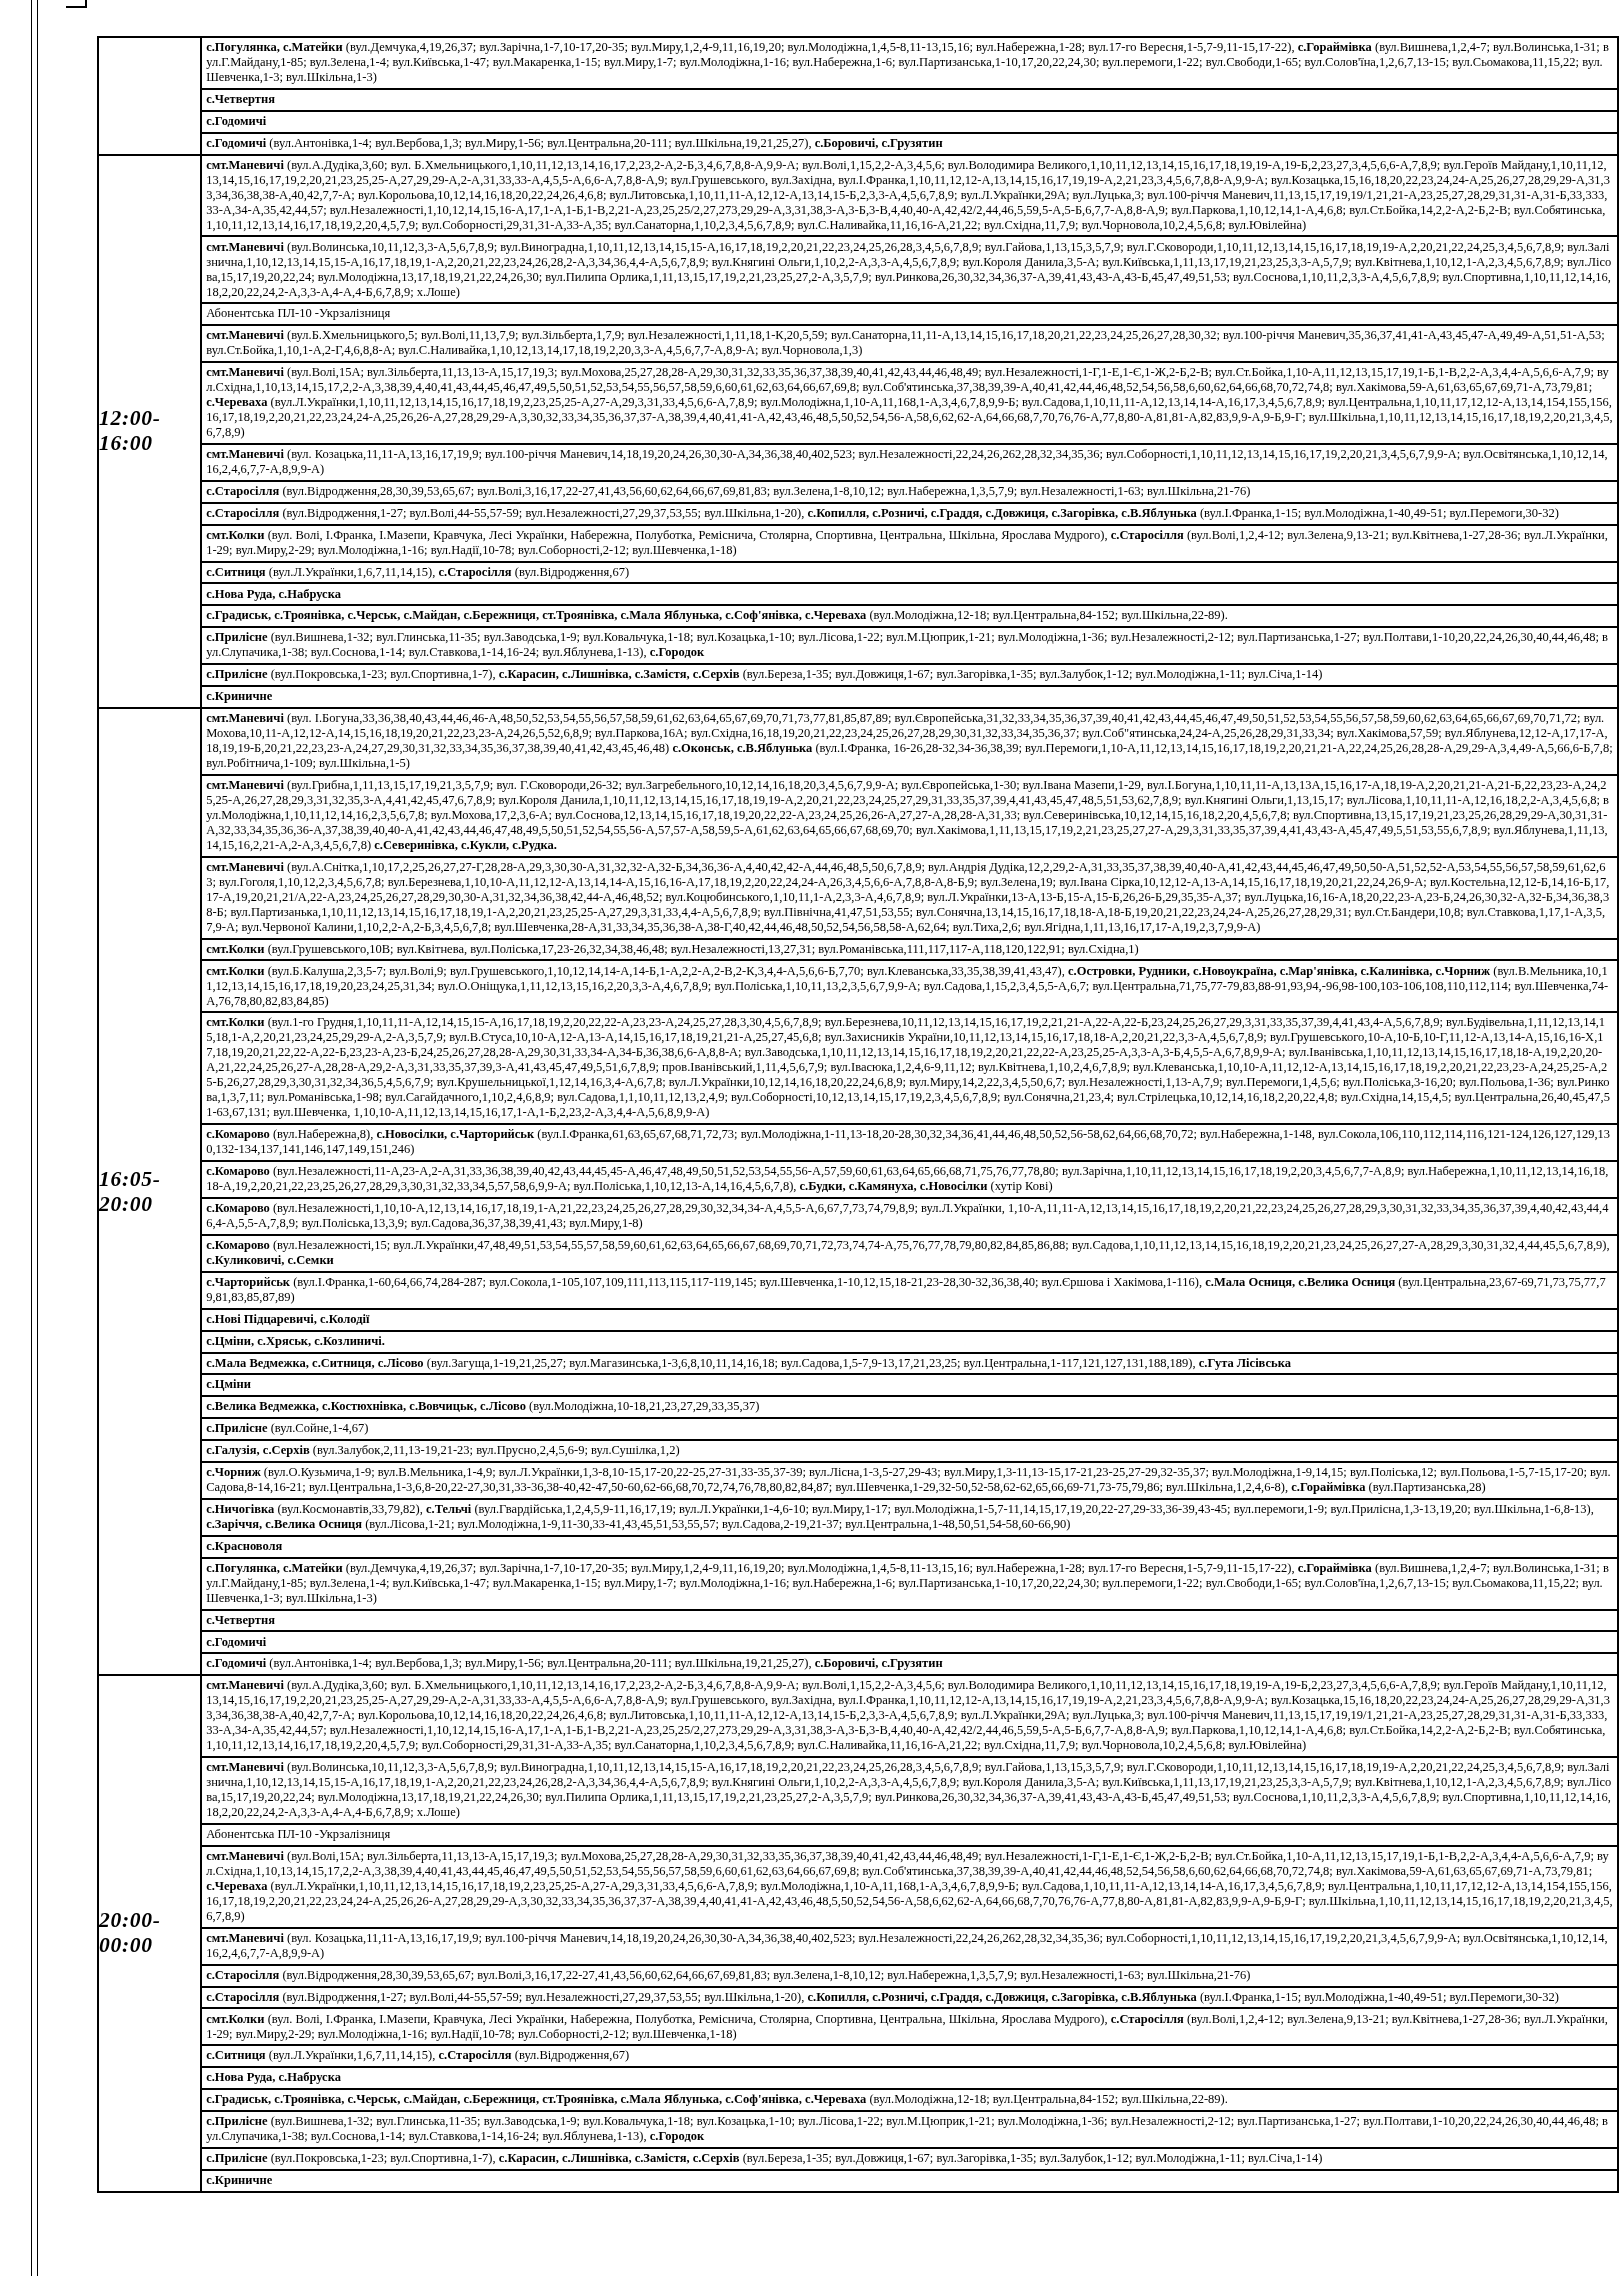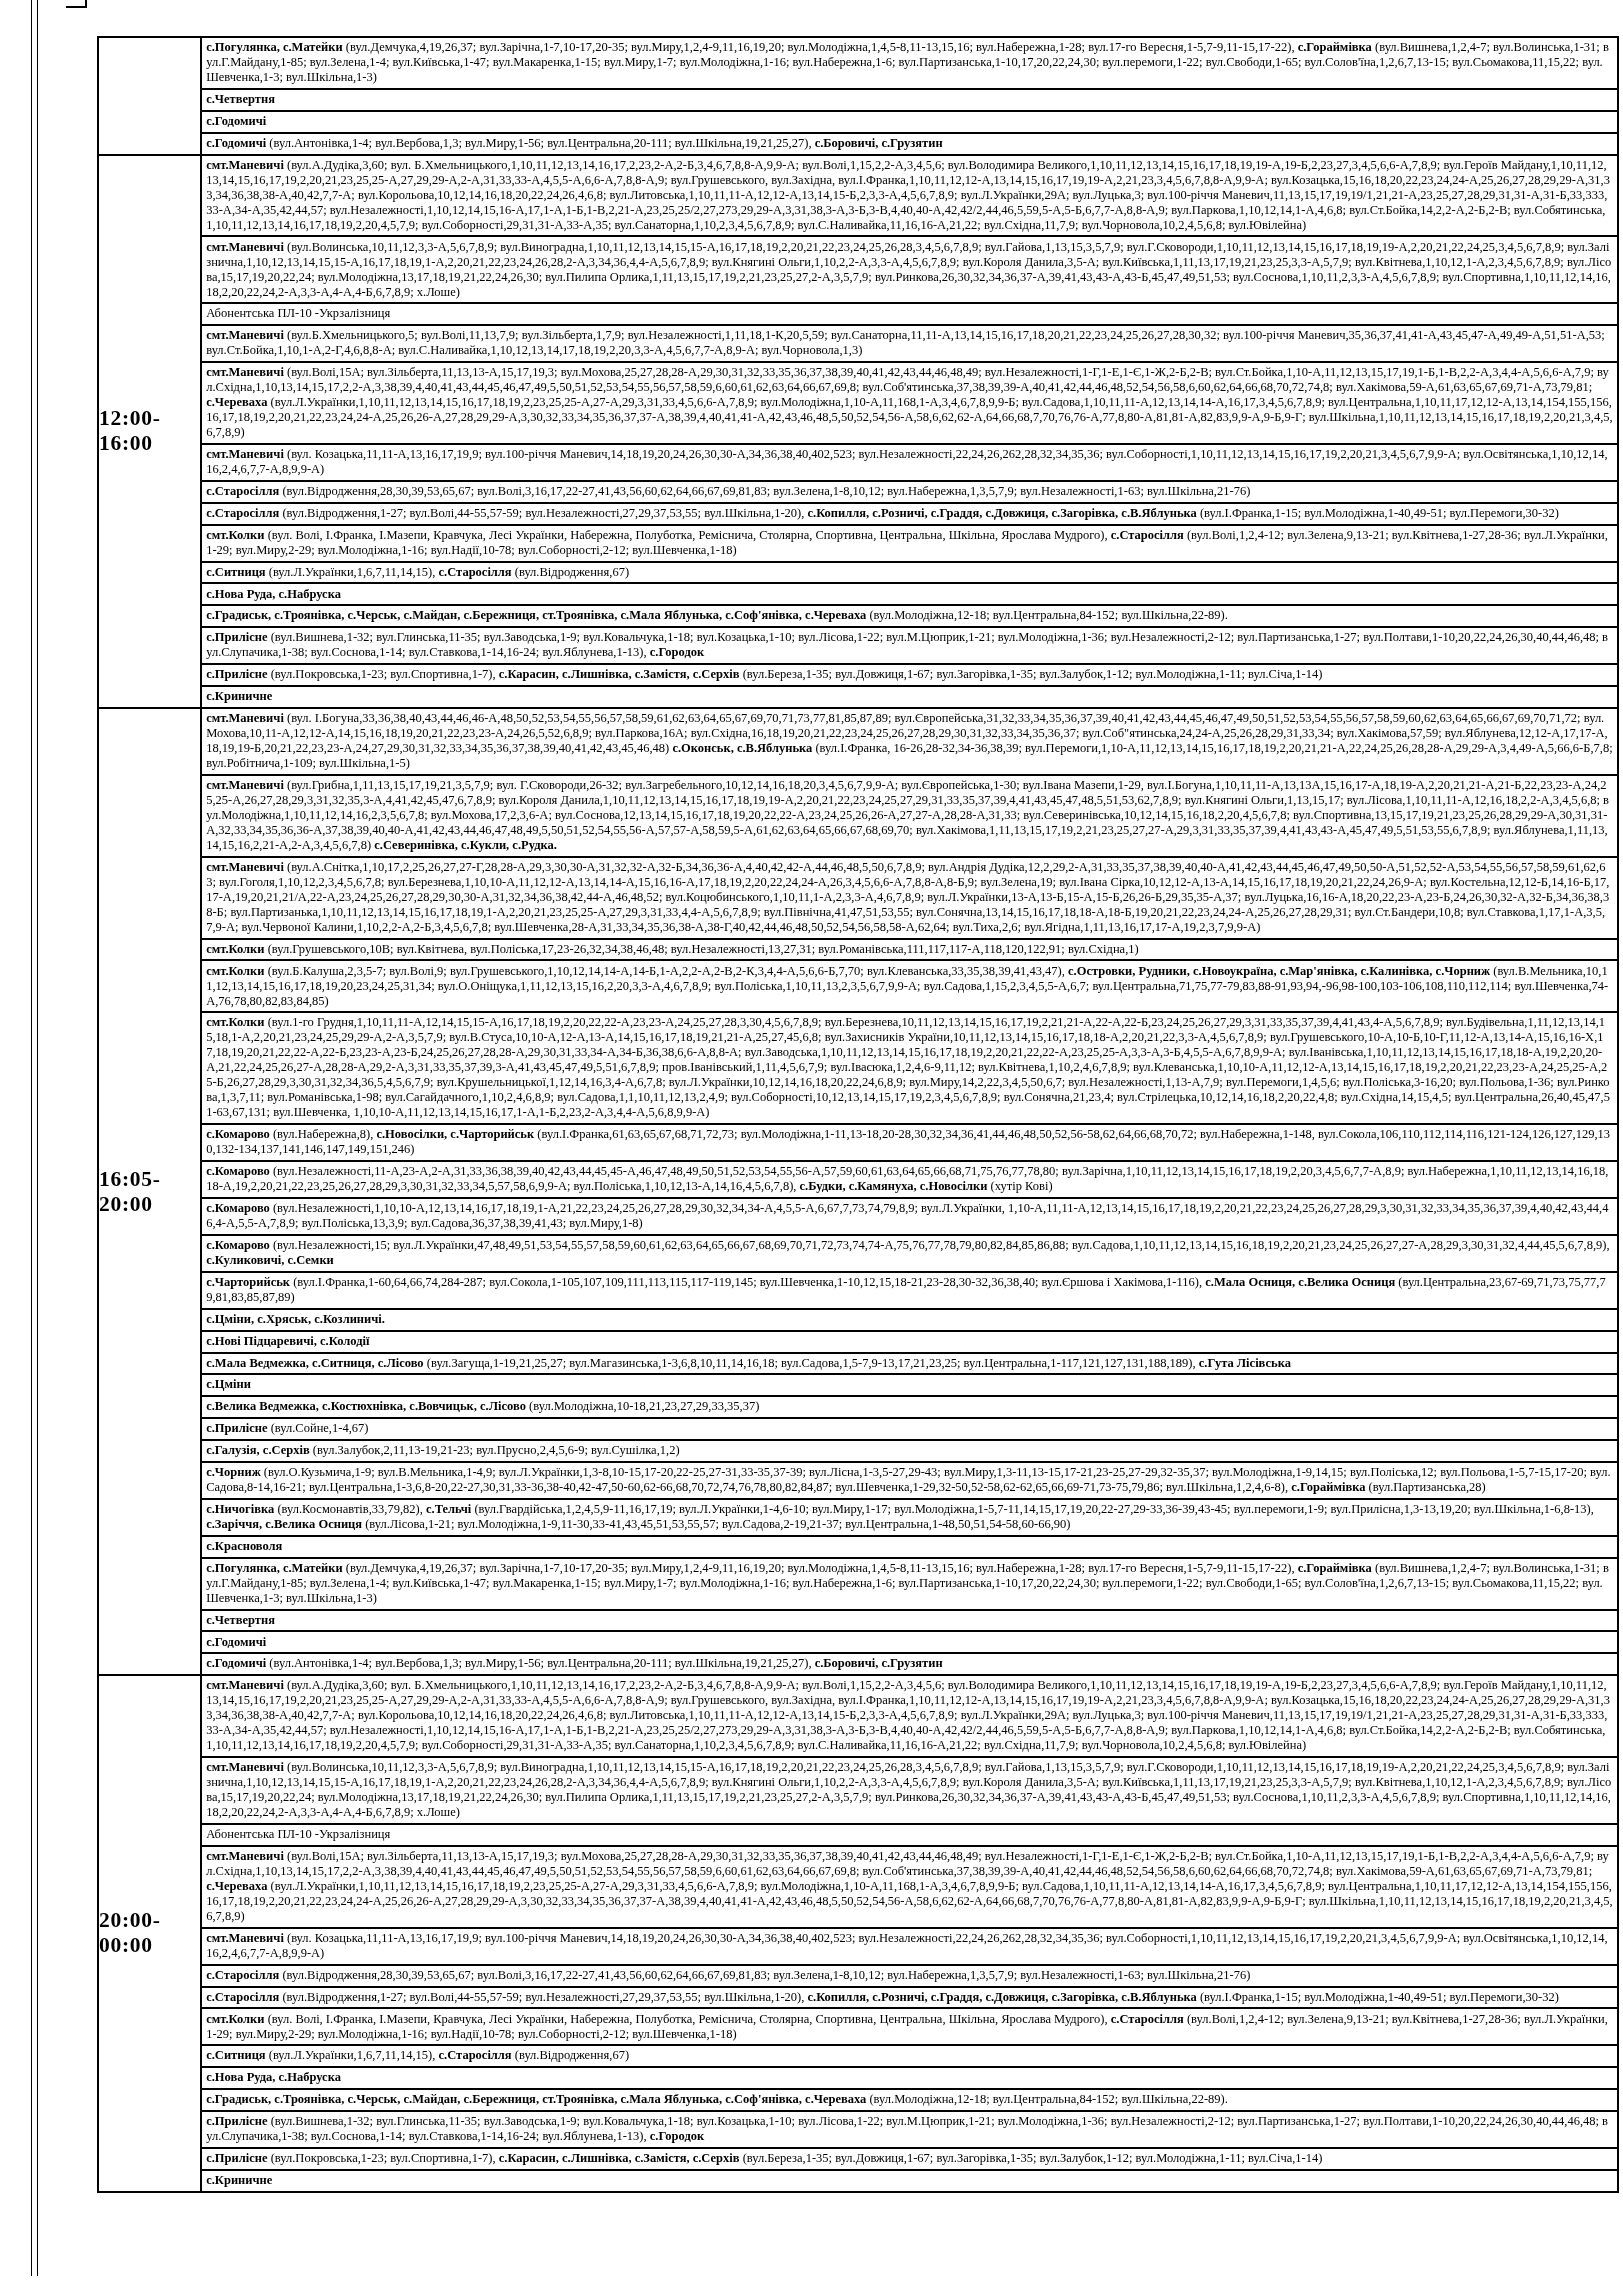--- a/index.html
+++ b/index.html
@@ -6,21 +6,21 @@
   body{width:1623px;height:2295px;background:#ffffff;position:relative;
        font-family:"Liberation Serif","DejaVu Serif",serif;color:#000;}
   .edge-line{position:absolute;top:0;width:1.4px;height:2276px;background:#000;}
   #edge1{left:31px;} #edge2{left:37px;}
   .cut-mark-h{position:absolute;left:66px;top:5.6px;width:21px;height:2.1px;background:#000;}
   .cut-mark-v{position:absolute;left:85px;top:0;width:2.1px;height:7.6px;background:#000;}
   #schedule{position:absolute;left:31px;top:36px;width:1588px;}
   .section{display:flex;margin-left:66px;border-top:2.1px solid #000;border-left:2.1px solid #000;border-right:2.1px solid #000;}
   .section:last-child{border-bottom:2.1px solid #000;}
   .cell-time{width:101px;flex:0 0 101px;border-right:2.1px solid #000;display:flex;
-             align-items:center;justify-content:flex-end;}
+             align-items:center;justify-content:flex-end;font-style:italic;}
   .time-label{font-weight:bold;font-size:21.5px;letter-spacing:0.7px;}
   .cell-rows{flex:1;min-width:0;}
   .row{padding:2.1px 4.2px 2.8px 4.2px;font-size:12.5px;line-height:15px;word-break:break-all;}
   .row + .row{border-top:2.1px solid #000;}
   .seg-b{font-weight:bold;word-break:normal;}
   .seg-n{font-weight:normal;}
 </style>
 </head>
 <body>
 
@@ -72,22 +72,22 @@
         <div class="row"><span class="seg-b">смт.Маневичі </span><span class="seg-n">(вул.Грибна,1,11,13,15,17,19,21,3,5,7,9; вул. Г.Сковороди,26-32; вул.Загребельного,10,12,14,16,18,20,3,4,5,6,7,9,9-А; вул.Європейська,1-30; вул.Івана Мазепи,1-29, вул.І.Богуна,1,10,11,11-А,13,13А,15,16,17-А,18,19-А,2,20,21,21-А,21-Б,22,23,23-А,24,25,25-А,26,27,28,29,3,31,32,35,3-А,4,41,42,45,47,6,7,8,9; вул.Короля Данила,1,10,11,12,13,14,15,16,17,18,19,19-А,2,20,21,22,23,24,25,27,29,31,33,35,37,39,4,41,43,45,47,48,5,51,53,62,7,8,9; вул.Княгині Ольги,1,13,15,17; вул.Лісова,1,10,11,11-А,12,16,18,2,2-А,3,4,5,6,8; вул.Молодіжна,1,10,11,12,14,16,2,3,5,6,7,8; вул.Мохова,17,2,3,6-А; вул.Соснова,12,13,14,15,16,17,18,19,20,22,22-А,23,24,25,26,26-А,27,27-А,28,28-А,31,33; вул.Северинівська,10,12,14,15,16,18,2,20,4,5,6,7,8; вул.Спортивна,13,15,17,19,21,23,25,26,28,29,29-А,30,31,31-А,32,33,34,35,36,36-А,37,38,39,40,40-А,41,42,43,44,46,47,48,49,5,50,51,52,54,55,56-А,57,57-А,58,59,5-А,61,62,63,64,65,66,67,68,69,70; вул.Хакімова,1,11,13,15,17,19,2,21,23,25,27,27-А,29,3,31,33,35,37,39,4,41,43,43-А,45,47,49,5,51,53,55,6,7,8,9; вул.Яблунева,1,11,13,14,15,16,2,21-А,2-А,3,4,5,6,7,8) </span><span class="seg-b">с.Северинівка, с.Кукли, с.Рудка.</span></div>
         <div class="row"><span class="seg-b">смт.Маневичі </span><span class="seg-n">(вул.А.Снітка,1,10,17,2,25,26,27,27-Г,28,28-А,29,3,30,30-А,31,32,32-А,32-Б,34,36,36-А,4,40,42,42-А,44,46,48,5,50,6,7,8,9; вул.Андрія Дудіка,12,2,29,2-А,31,33,35,37,38,39,40,40-А,41,42,43,44,45,46,47,49,50,50-А,51,52,52-А,53,54,55,56,57,58,59,61,62,63; вул.Гоголя,1,10,12,2,3,4,5,6,7,8; вул.Березнева,1,10,10-А,11,12,12-А,13,14,14-А,15,16,16-А,17,18,19,2,20,22,24,24-А,26,3,4,5,6,6-А,7,8,8-А,8-Б,9; вул.Зелена,19; вул.Івана Сірка,10,12,12-А,13-А,14,15,16,17,18,19,20,21,22,24,26,9-А; вул.Костельна,12,12-Б,14,16-Б,17,17-А,19,20,21,21/А,22-А,23,24,25,26,27,28,29,30,30-А,31,32,34,36,38,42,44-А,46,48,52; вул.Коцюбинського,1,10,11,1-А,2,3,3-А,4,6,7,8,9; вул.Л.Українки,13-А,13-Б,15-А,15-Б,26,26-Б,29,35,35-А,37; вул.Луцька,16,16-А,18,20,22,23-А,23-Б,24,26,30,32-А,32-Б,34,36,38,38-Б; вул.Партизанька,1,10,11,12,13,14,15,16,17,18,19,1-А,2,20,21,23,25,25-А,27,29,3,31,33,4,4-А,5,6,7,8,9; вул.Північна,41,47,51,53,55; вул.Сонячна,13,14,15,16,17,18,18-А,18-Б,19,20,21,22,23,24,24-А,25,26,27,28,29,31; вул.Ст.Бандери,10,8; вул.Ставкова,1,17,1-А,3,5,7,9-А; вул.Червоної Калини,1,10,2,2-А,2-Б,3,4,5,6,7,8; вул.Шевченка,28-А,31,33,34,35,36,38-А,38-Г,40,42,44,46,48,50,52,54,56,58,58-А,62,64; вул.Тиха,2,6; вул.Ягідна,1,11,13,16,17,17-А,19,2,3,7,9,9-А)</span></div>
         <div class="row"><span class="seg-b">смт.Колки </span><span class="seg-n">(вул.Грушевського,10В; вул.Квітнева, вул.Поліська,17,23-26,32,34,38,46,48; вул.Незалежності,13,27,31; вул.Романівська,111,117,117-А,118,120,122,91; вул.Східна,1)</span></div>
         <div class="row"><span class="seg-b">смт.Колки </span><span class="seg-n">(вул.Б.Калуша,2,3,5-7; вул.Волі,9; вул.Грушевського,1,10,12,14,14-А,14-Б,1-А,2,2-А,2-В,2-К,3,4,4-А,5,6,6-Б,7,70; вул.Клеванська,33,35,38,39,41,43,47), </span><span class="seg-b">с.Островки, Рудники, с.Новоукраїна, с.Мар'янівка, с.Калинівка, с.Чорниж </span><span class="seg-n">(вул.В.Мельника,10,11,12,13,14,15,16,17,18,19,20,23,24,25,31,34; вул.О.Оніщука,1,11,12,13,15,16,2,20,3,3-А,4,6,7,8,9; вул.Поліська,1,10,11,13,2,3,5,6,7,9,9-А; вул.Садова,1,15,2,3,4,5,5-А,6,7; вул.Центральна,71,75,77-79,83,88-91,93,94,-96,98-100,103-106,108,110,112,114; вул.Шевченка,74-А,76,78,80,82,83,84,85)</span></div>
         <div class="row"><span class="seg-b">смт.Колки </span><span class="seg-n">(вул.1-го Грудня,1,10,11,11-А,12,14,15,15-А,16,17,18,19,2,20,22,22-А,23,23-А,24,25,27,28,3,30,4,5,6,7,8,9; вул.Березнева,10,11,12,13,14,15,16,17,19,2,21,21-А,22-А,22-Б,23,24,25,26,27,29,3,31,33,35,37,39,4,41,43,4-А,5,6,7,8,9; вул.Будівельна,1,11,12,13,14,15,18,1-А,2,20,21,23,24,25,29,29-А,2-А,3,5,7,9; вул.В.Стуса,10,10-А,12-А,13-А,14,15,16,17,18,19,21,21-А,25,27,45,6,8; вул.Захисників України,10,11,12,13,14,15,16,17,18,18-А,2,20,21,22,3,3-А,4,5,6,7,8,9; вул.Грушевського,10-А,10-Б,10-Г,11,12-А,13,14-А,15,16,16-Х,17,18,19,20,21,22,22-А,22-Б,23,23-А,23-Б,24,25,26,27,28,28-А,29,30,31,33,34-А,34-Б,36,38,6,6-А,8,8-А; вул.Заводська,1,10,11,12,13,14,15,16,17,18,19,2,20,21,22,22-А,23,25,25-А,3,3-А,3-Б,4,5,5-А,6,7,8,9,9-А; вул.Іванівська,1,10,11,12,13,14,15,16,17,18,18-А,19,2,20,20-А,21,22,24,25,26,27-А,28,28-А,29,2-А,3,31,33,35,37,39,3-А,41,43,45,47,49,5,51,6,7,8,9; пров.Іванівський,1,11,4,5,6,7,9; вул.Івасюка,1,2,4,6-9,11,12; вул.Квітнева,1,10,2,4,6,7,8,9; вул.Клеванська,1,10,10-А,11,12,12-А,13,14,15,16,17,18,19,2,20,21,22,23,23-А,24,25,25-А,25-Б,26,27,28,29,3,30,31,32,34,36,5,4,5,6,7,9; вул.Крушельницької,1,12,14,16,3,4-А,6,7,8; вул.Л.Українки,10,12,14,16,18,20,22,24,6,8,9; вул.Миру,14,2,22,3,4,5,50,6,7; вул.Незалежності,1,13-А,7,9; вул.Перемоги,1,4,5,6; вул.Поліська,3-16,20; вул.Польова,1-36; вул.Ринкова,1,3,7,11; вул.Романівська,1-98; вул.Сагайдачного,1,10,2,4,6,8,9; вул.Садова,1,1,10,11,12,13,2,4,9; вул.Соборності,10,12,13,14,15,17,19,2,3,4,5,6,7,8,9; вул.Сонячна,21,23,4; вул.Стрілецька,10,12,14,16,18,2,20,22,4,8; вул.Східна,14,15,4,5; вул.Центральна,26,40,45,47,51-63,67,131; вул.Шевченка, 1,10,10-А,11,12,13,14,15,16,17,1-А,1-Б,2,23,2-А,3,4,4-А,5,6,8,9,9-А)</span></div>
         <div class="row"><span class="seg-b">с.Комарово </span><span class="seg-n">(вул.Набережна,8), </span><span class="seg-b">с.Новосілки, с.Чарторийськ </span><span class="seg-n">(вул.І.Франка,61,63,65,67,68,71,72,73; вул.Молодіжна,1-11,13-18,20-28,30,32,34,36,41,44,46,48,50,52,56-58,62,64,66,68,70,72; вул.Набережна,1-148, вул.Сокола,106,110,112,114,116,121-124,126,127,129,130,132-134,137,141,146,147,149,151,246)</span></div>
         <div class="row"><span class="seg-b">с.Комарово </span><span class="seg-n">(вул.Незалежності,11-А,23-А,2-А,31,33,36,38,39,40,42,43,44,45,45-А,46,47,48,49,50,51,52,53,54,55,56-А,57,59,60,61,63,64,65,66,68,71,75,76,77,78,80; вул.Зарічна,1,10,11,12,13,14,15,16,17,18,19,2,20,3,4,5,6,7,7-А,8,9; вул.Набережна,1,10,11,12,13,14,16,18,18-А,19,2,20,21,22,23,25,26,27,28,29,3,30,31,32,33,34,5,57,58,6,9,9-А; вул.Поліська,1,10,12,13-А,14,16,4,5,6,7,8), </span><span class="seg-b">с.Будки, с.Камянуха, с.Новосілки </span><span class="seg-n">(хутір Кові)</span></div>
         <div class="row"><span class="seg-b">с.Комарово </span><span class="seg-n">(вул.Незалежності,1,10,10-А,12,13,14,16,17,18,19,1-А,21,22,23,24,25,26,27,28,29,30,32,34,34-А,4,5,5-А,6,67,7,73,74,79,8,9; вул.Л.Українки, 1,10-А,11,11-А,12,13,14,15,16,17,18,19,2,20,21,22,23,24,25,26,27,28,29,3,30,31,32,33,34,35,36,37,39,4,40,42,43,44,46,4-А,5,5-А,7,8,9; вул.Поліська,13,3,9; вул.Садова,36,37,38,39,41,43; вул.Миру,1-8)</span></div>
         <div class="row"><span class="seg-b">с.Комарово </span><span class="seg-n">(вул.Незалежності,15; вул.Л.Українки,47,48,49,51,53,54,55,57,58,59,60,61,62,63,64,65,66,67,68,69,70,71,72,73,74,74-А,75,76,77,78,79,80,82,84,85,86,88; вул.Садова,1,10,11,12,13,14,15,16,18,19,2,20,21,23,24,25,26,27,27-А,28,29,3,30,31,32,4,44,45,5,6,7,8,9), </span><span class="seg-b">с.Куликовичі, с.Семки</span></div>
         <div class="row"><span class="seg-b">с.Чарторийськ </span><span class="seg-n">(вул.І.Франка,1-60,64,66,74,284-287; вул.Сокола,1-105,107,109,111,113,115,117-119,145; вул.Шевченка,1-10,12,15,18-21,23-28,30-32,36,38,40; вул.Єршова і Хакімова,1-116), </span><span class="seg-b">с.Мала Осниця, с.Велика Осниця </span><span class="seg-n">(вул.Центральна,23,67-69,71,73,75,77,79,81,83,85,87,89)</span></div>
+        <div class="row"><span class="seg-b">с.Нові Підцаревичі, с.Колодії</span></div>
         <div class="row"><span class="seg-b">с.Цміни, с.Хряськ, с.Козлиничі.</span></div>
-        <div class="row"><span class="seg-b">с.Нові Підцаревичі, с.Колодії</span></div>
         <div class="row"><span class="seg-b">с.Мала Ведмежка, с.Ситниця, с.Лісово </span><span class="seg-n">(вул.Загуща,1-19,21,25,27; вул.Магазинська,1-3,6,8,10,11,14,16,18; вул.Садова,1,5-7,9-13,17,21,23,25; вул.Центральна,1-117,121,127,131,188,189), </span><span class="seg-b">с.Гута Лісівська</span></div>
         <div class="row"><span class="seg-b">с.Цміни</span></div>
         <div class="row"><span class="seg-b">с.Велика Ведмежка, с.Костюхнівка, с.Вовчицьк, с.Лісово </span><span class="seg-n">(вул.Молодіжна,10-18,21,23,27,29,33,35,37)</span></div>
         <div class="row"><span class="seg-b">с.Прилісне </span><span class="seg-n">(вул.Сойне,1-4,67)</span></div>
         <div class="row"><span class="seg-b">с.Галузія, с.Серхів </span><span class="seg-n">(вул.Залубок,2,11,13-19,21-23; вул.Прусно,2,4,5,6-9; вул.Сушілка,1,2)</span></div>
         <div class="row"><span class="seg-b">с.Чорниж </span><span class="seg-n">(вул.О.Кузьмича,1-9; вул.В.Мельника,1-4,9; вул.Л.Українки,1,3-8,10-15,17-20,22-25,27-31,33-35,37-39; вул.Лісна,1-3,5-27,29-43; вул.Миру,1,3-11,13-15,17-21,23-25,27-29,32-35,37; вул.Молодіжна,1-9,14,15; вул.Поліська,12; вул.Польова,1-5,7-15,17-20; вул.Садова,8-14,16-21; вул.Центральна,1-3,6,8-20,22-27,30,31,33-36,38-40,42-47,50-60,62-66,68,70,72,74,76,78,80,82,84,87; вул.Шевченка,1-29,32-50,52-58,62-62,65,66,69-71,73-75,79,86; вул.Шкільна,1,2,4,6-8), </span><span class="seg-b">с.Гораймівка </span><span class="seg-n">(вул.Партизанська,28)</span></div>
         <div class="row"><span class="seg-b">с.Ничогівка </span><span class="seg-n">(вул.Космонавтів,33,79,82), </span><span class="seg-b">с.Тельчі </span><span class="seg-n">(вул.Гвардійська,1,2,4,5,9-11,16,17,19; вул.Л.Українки,1-4,6-10; вул.Миру,1-17; вул.Молодіжна,1-5,7-11,14,15,17,19,20,22-27,29-33,36-39,43-45; вул.перемоги,1-9; вул.Прилісна,1,3-13,19,20; вул.Шкільна,1-6,8-13), </span><span class="seg-b">с.Заріччя, с.Велика Осниця </span><span class="seg-n">(вул.Лісова,1-21; вул.Молодіжна,1-9,11-30,33-41,43,45,51,53,55,57; вул.Садова,2-19,21-37; вул.Центральна,1-48,50,51,54-58,60-66,90)</span></div>
         <div class="row"><span class="seg-b">с.Красноволя</span></div>
         <div class="row"><span class="seg-b">с.Погулянка, с.Матейки </span><span class="seg-n">(вул.Демчука,4,19,26,37; вул.Зарічна,1-7,10-17,20-35; вул.Миру,1,2,4-9,11,16,19,20; вул.Молодіжна,1,4,5-8,11-13,15,16; вул.Набережна,1-28; вул.17-го Вересня,1-5,7-9,11-15,17-22), </span><span class="seg-b">с.Гораймівка </span><span class="seg-n">(вул.Вишнева,1,2,4-7; вул.Волинська,1-31; вул.Г.Майдану,1-85; вул.Зелена,1-4; вул.Київська,1-47; вул.Макаренка,1-15; вул.Миру,1-7; вул.Молодіжна,1-16; вул.Набережна,1-6; вул.Партизанська,1-10,17,20,22,24,30; вул.перемоги,1-22; вул.Свободи,1-65; вул.Солов'їна,1,2,6,7,13-15; вул.Сьомакова,11,15,22; вул.Шевченка,1-3; вул.Шкільна,1-3)</span></div>
         <div class="row"><span class="seg-b">с.Четвертня</span></div>

